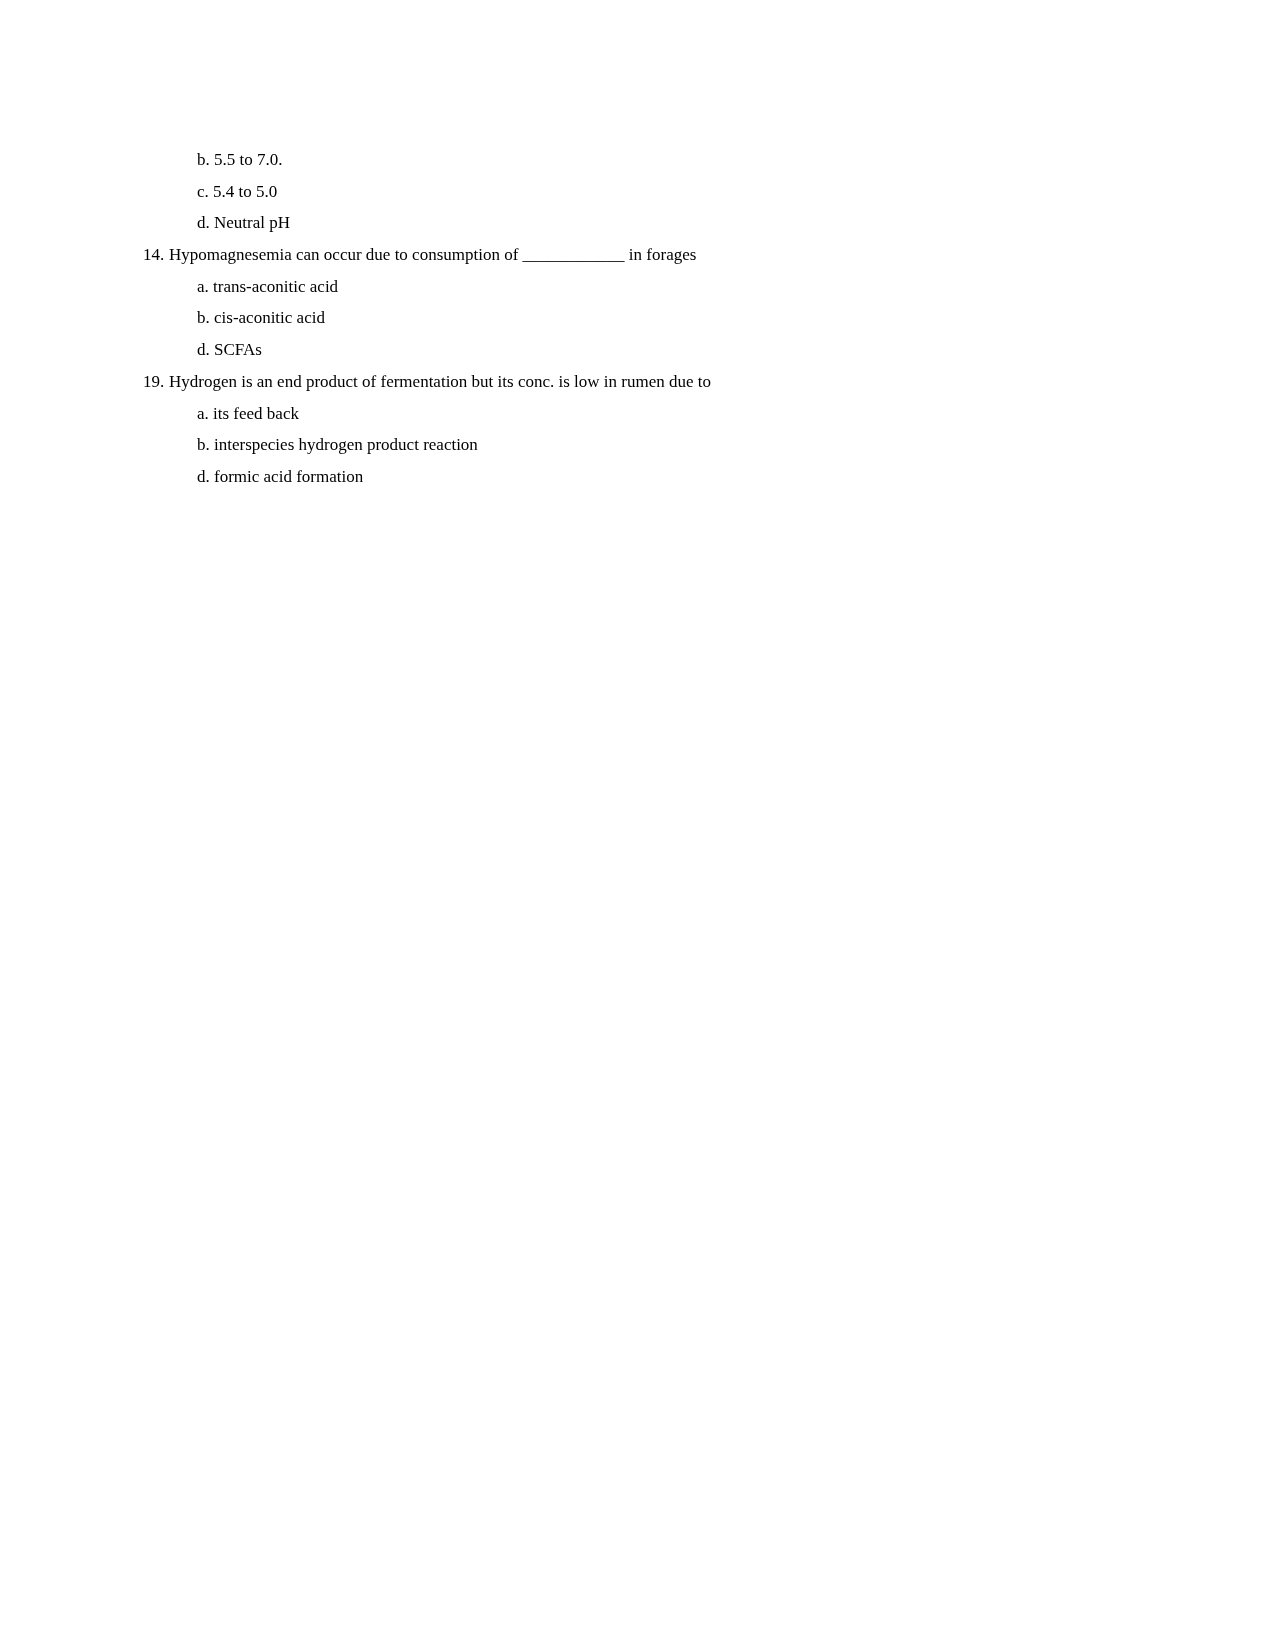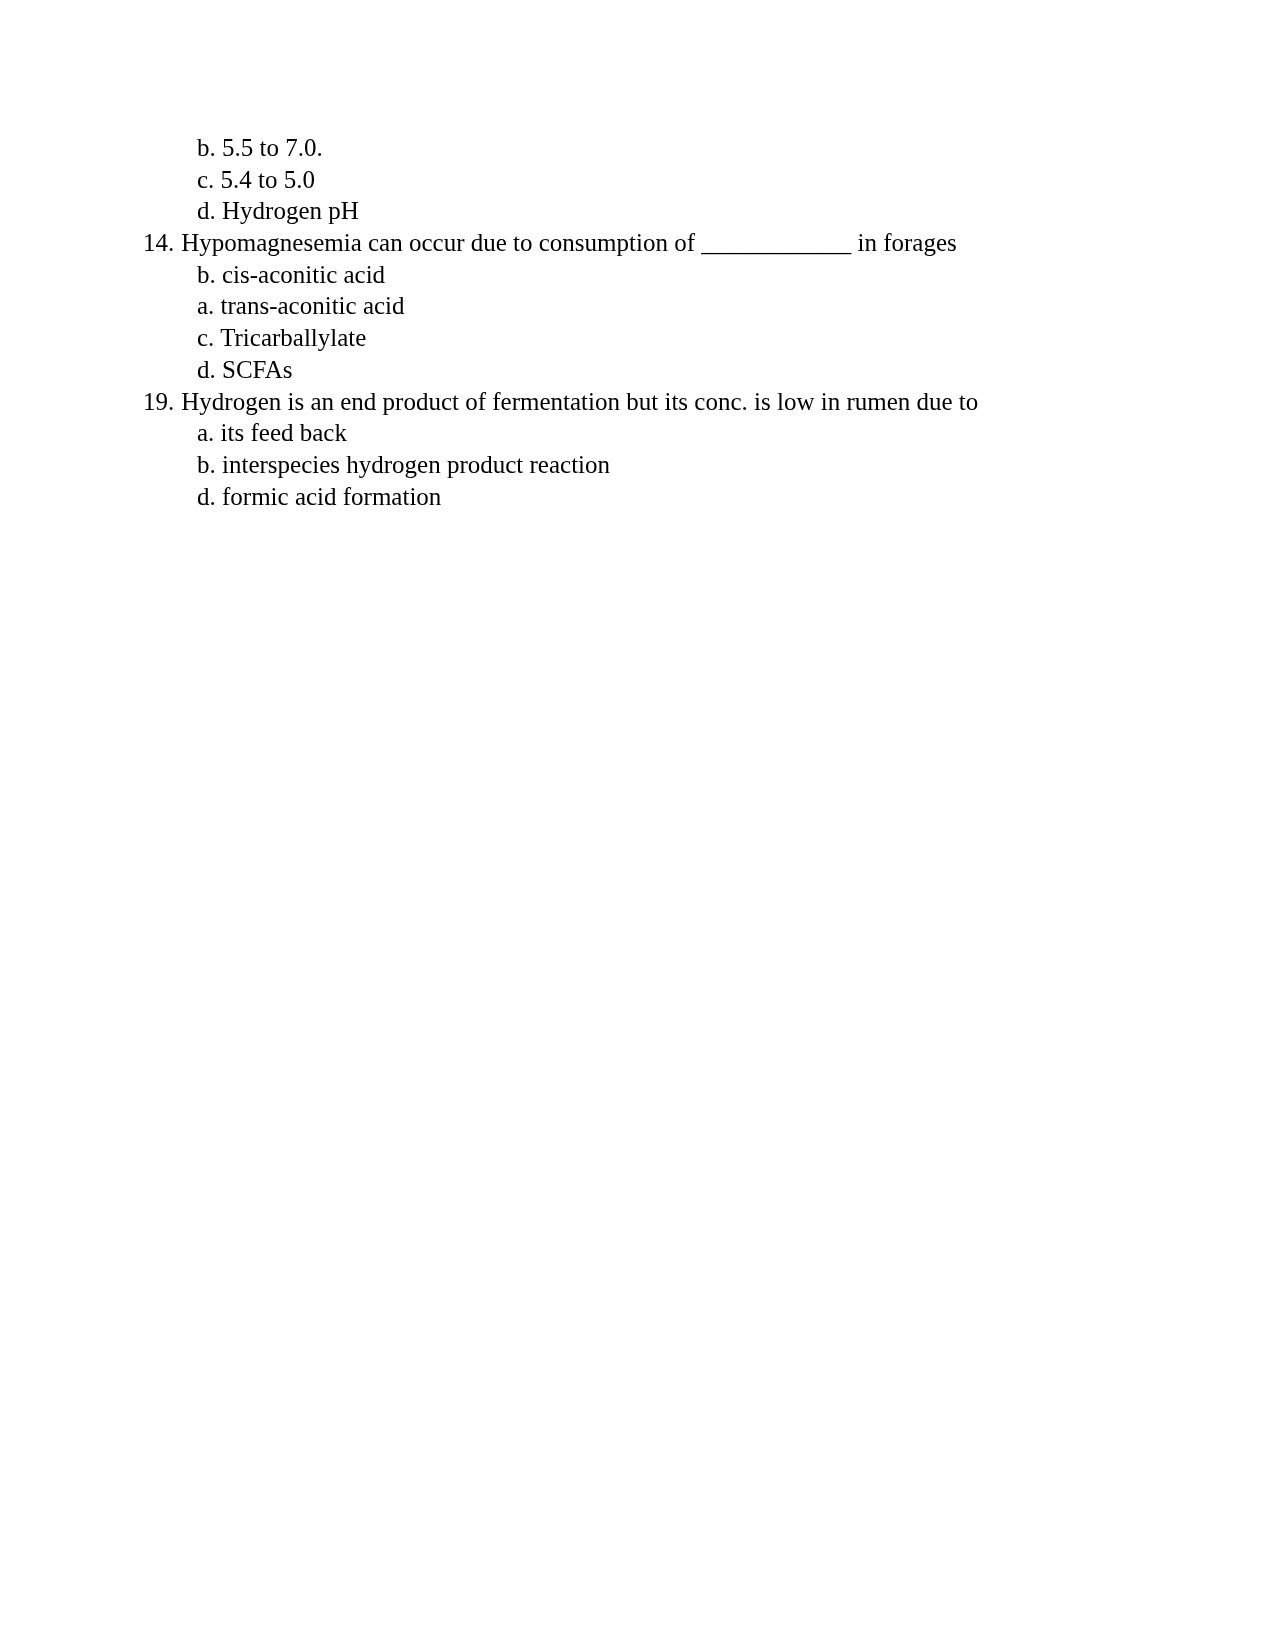--- a/index.html
+++ b/index.html
@@ -12,23 +12,23 @@
     width: 1275px;
     height: 1650px;
     background: #ffffff;
     overflow: hidden;
     font-family: "Liberation Serif", "DejaVu Serif", serif;
     color: #000000;
   }
   .content {
     position: absolute;
     left: 143px;
-    top: 132px;
+    top: 144px;
     width: 990px;
-    font-size: 25px;
+    font-size: 17px;
     line-height: 31.7px;
     white-space: nowrap;
   }
   .line {
     height: 31.7px;
   }
   .option {
     padding-left: 54px;
   }
   .q-num {
@@ -37,26 +37,25 @@
   }
 </style>
 </head>
 <body>
 
 <div class="page">
   <div class="content">
 
     <div class="line option">b. 5.5 to 7.0.</div>
     <div class="line option">c. 5.4 to 5.0</div>
-    <div class="line option">d. Hydrogen pH</div>
+    <div class="line option">d. Neutral pH</div>
 
     <div class="line question"><span class="q-num">14.</span><span>Hypomagnesemia can occur due to consumption of ____________ in forages</span></div>
+    <div class="line option">a. trans-aconitic acid</div>
     <div class="line option">b. cis-aconitic acid</div>
-    <div class="line option">a. trans-aconitic acid</div>
-    <div class="line option">c. Tricarballylate</div>
     <div class="line option">d. SCFAs</div>
 
     <div class="line question"><span class="q-num">19.</span><span>Hydrogen is an end product of fermentation but its conc. is low in rumen due to</span></div>
     <div class="line option">a. its feed back</div>
     <div class="line option">b. interspecies hydrogen product reaction</div>
     <div class="line option">d. formic acid formation</div>
 
   </div>
 </div>
 

